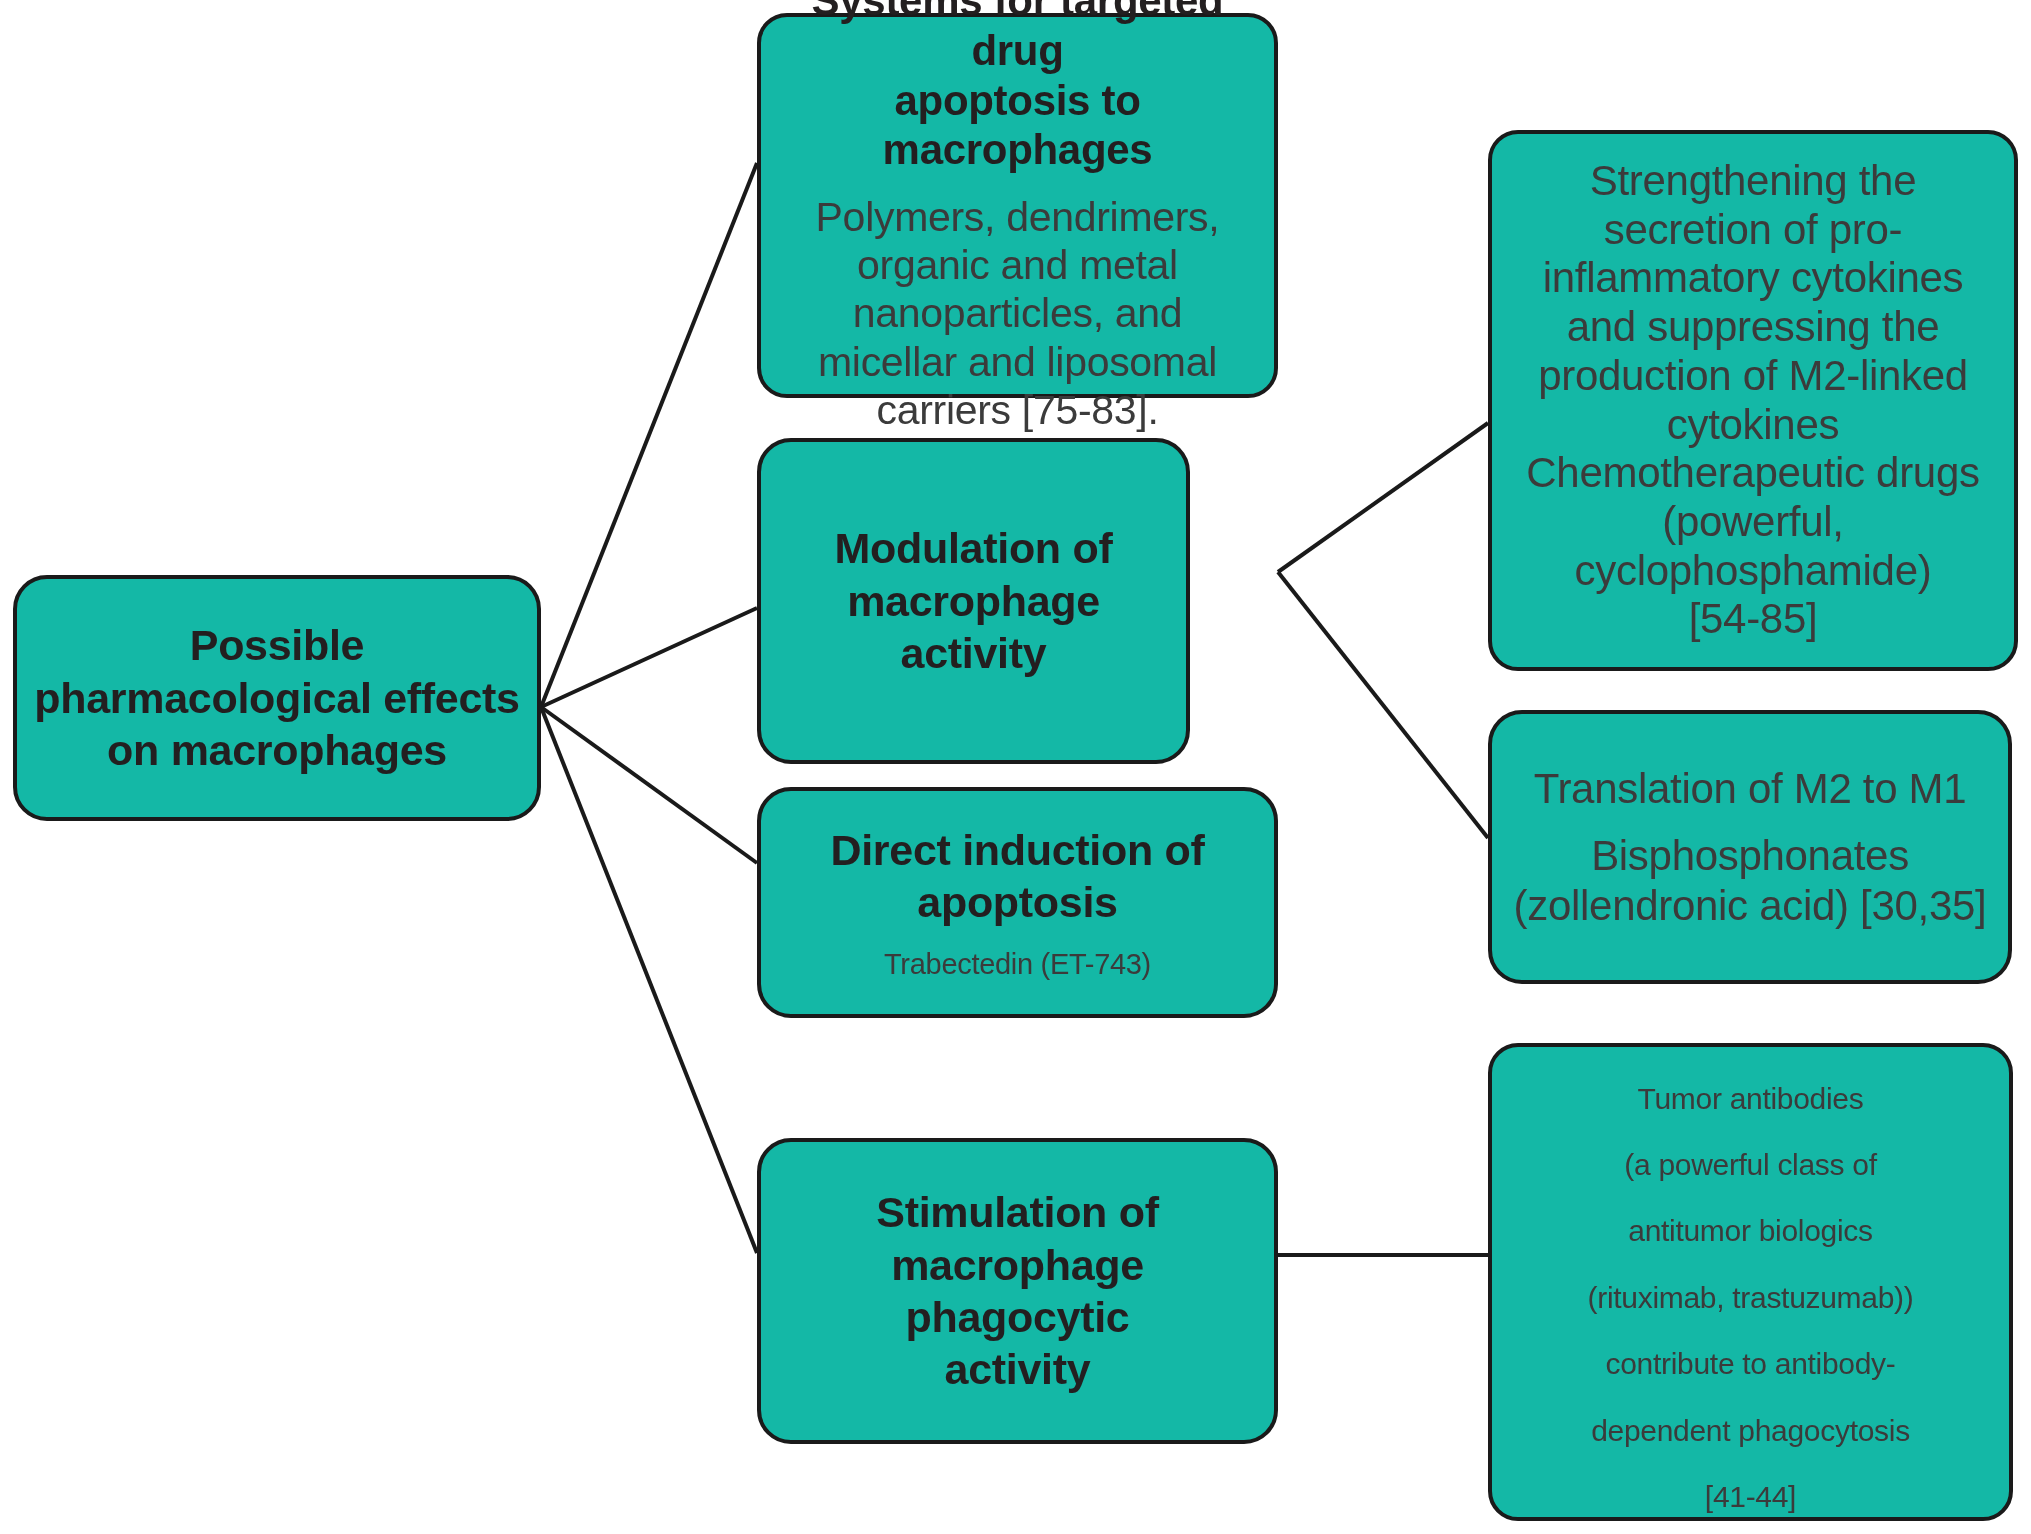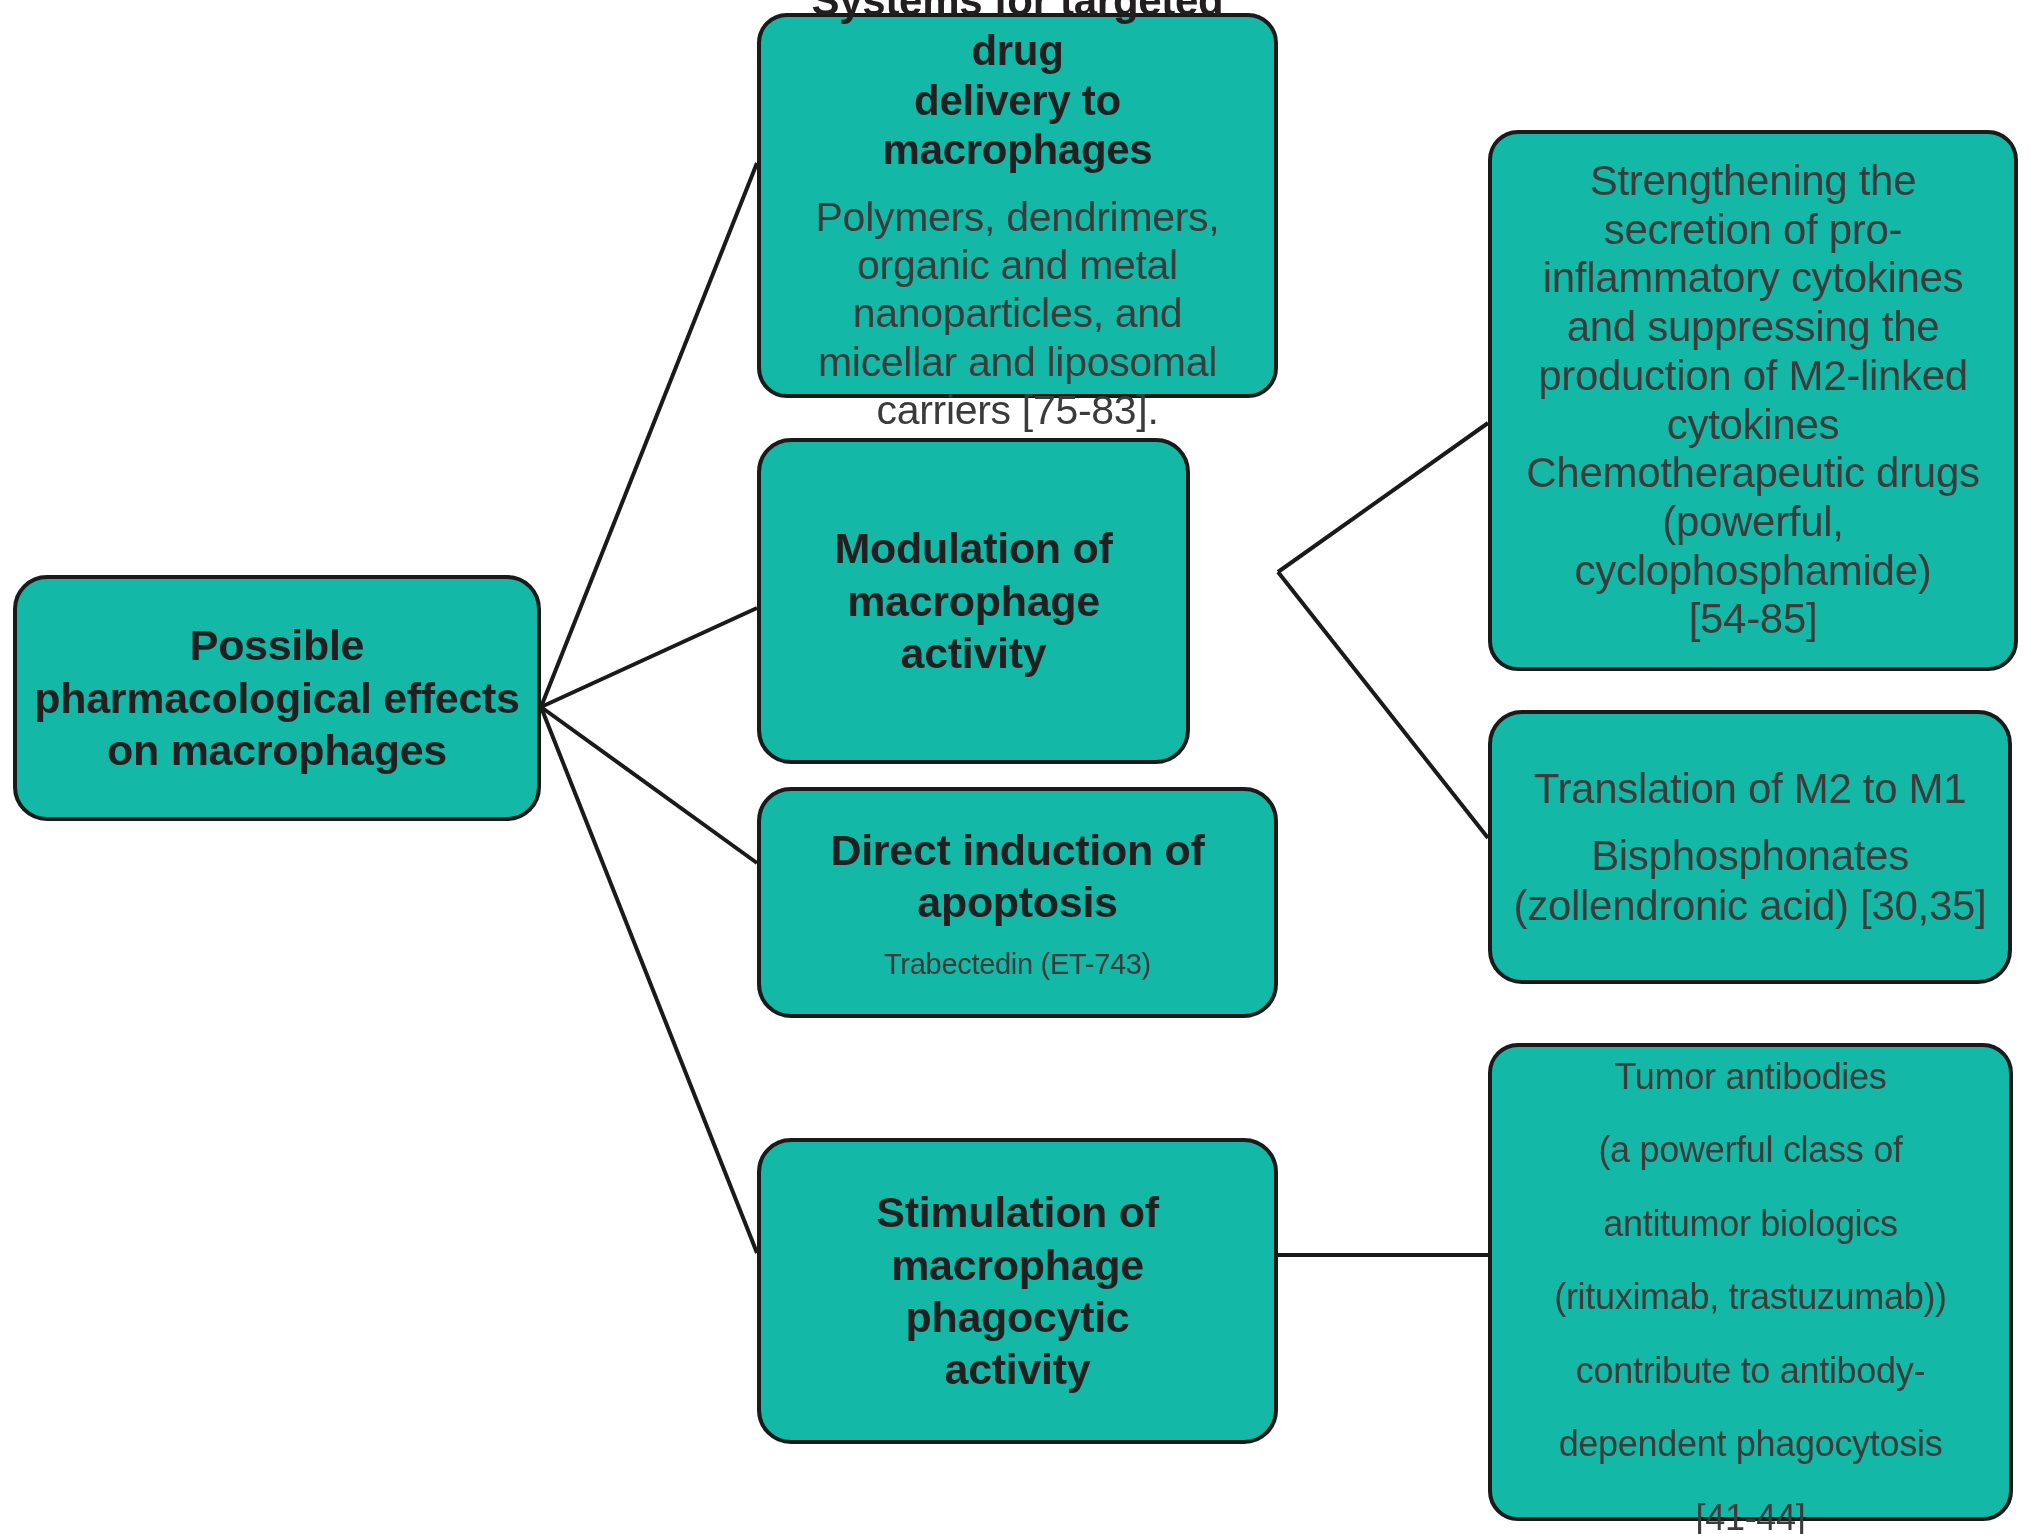--- a/index.html
+++ b/index.html
@@ -60,21 +60,21 @@
   #node-modulation{ left: 757px;  top: 438px;  width: 433px;  height: 326px; }
   #node-apoptosis { left: 757px;  top: 787px;  width: 521px;  height: 231px; }
   #node-phagocyt  { left: 757px;  top: 1138px; width: 521px;  height: 306px; }
   #node-cytokines { left: 1488px; top: 130px;  width: 530px;  height: 541px; border-radius: 30px; }
   #node-m2m1      { left: 1488px; top: 710px;  width: 524px;  height: 274px; }
   #node-antibody  { left: 1488px; top: 1043px; width: 525px;  height: 478px; border-radius: 30px; }
 
   #node-delivery  .hdr  { font-size: 42px; }
   #node-delivery  .body { font-size: 41px; }
   #node-cytokines .body { font-size: 42px; line-height: 1.16; }
-  #node-antibody  .body { font-size: 36px; line-height: 1.18; margin-top: 31px; }
+  #node-antibody  .body { font-size: 30px; line-height: 1.18; margin-top: 31px; }
   #node-m2m1      .body { font-size: 42px; }
   #node-root      .hdr  { font-size: 43px; line-height: 1.22; }
   #node-modulation .hdr { font-size: 43px; line-height: 1.22; }
   #node-apoptosis .hdr  { font-size: 43px; line-height: 1.22; }
   #node-phagocyt  .hdr  { font-size: 43px; line-height: 1.22; }
 </style>
 </head>
 <body>
 
 <div id="canvas">
@@ -95,21 +95,21 @@
   </svg>
 
   <div class="node" id="node-root">
     <div class="hdr">Possible</div>
     <div class="hdr">pharmacological effects</div>
     <div class="hdr">on macrophages</div>
   </div>
 
   <div class="node" id="node-delivery">
     <div class="hdr">Systems for targeted drug</div>
-    <div class="hdr">delivery to macrophages</div>
+    <div class="hdr">apoptosis to macrophages</div>
     <div class="body gap">Polymers, dendrimers,</div>
     <div class="body">organic and metal</div>
     <div class="body">nanoparticles, and</div>
     <div class="body">micellar and liposomal</div>
     <div class="body">carriers [75-83].</div>
   </div>
 
   <div class="node" id="node-modulation">
     <div class="hdr">Modulation of</div>
     <div class="hdr">macrophage activity</div>

